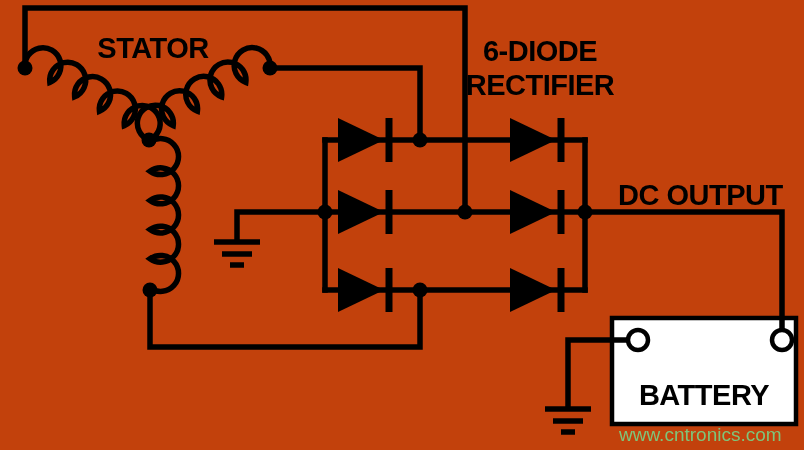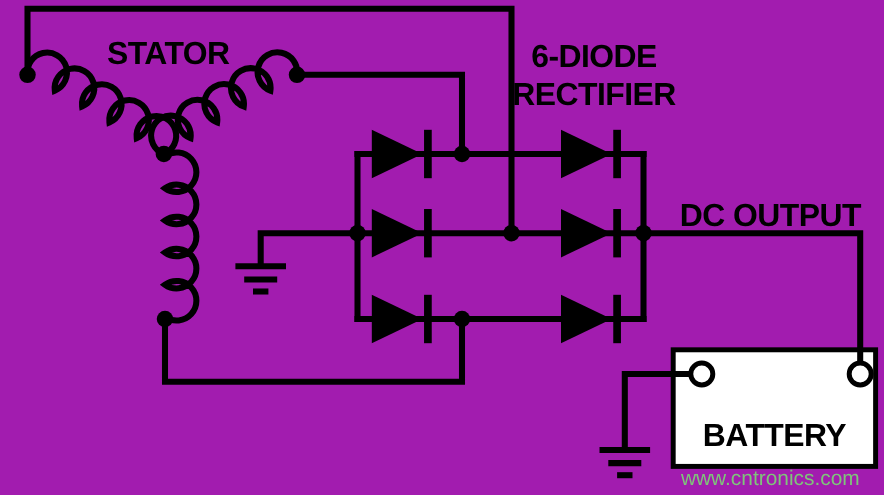--- a/index.html
+++ b/index.html
@@ -4,21 +4,21 @@
 <style>
   html, body {
     margin: 0;
     padding: 0;
     background: #ffffff;
   }
   .stage {
     position: relative;
     width: 804px;
     height: 450px;
-    background: #a21caf;
+    background: #c2410c;
     overflow: hidden;
   }
   svg { display: block; }
   .wire {
     fill: none;
     stroke: #000000;
     stroke-width: 5.5;
     stroke-linecap: square;
     stroke-linejoin: miter;
   }

